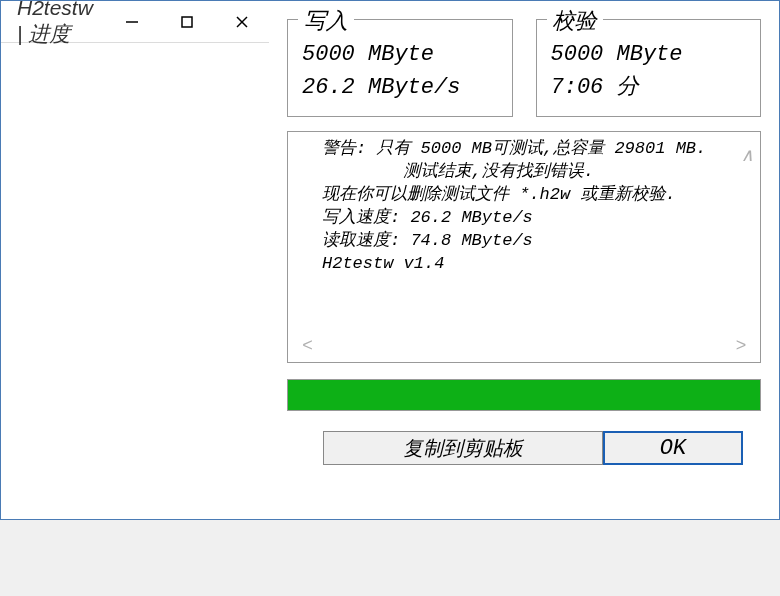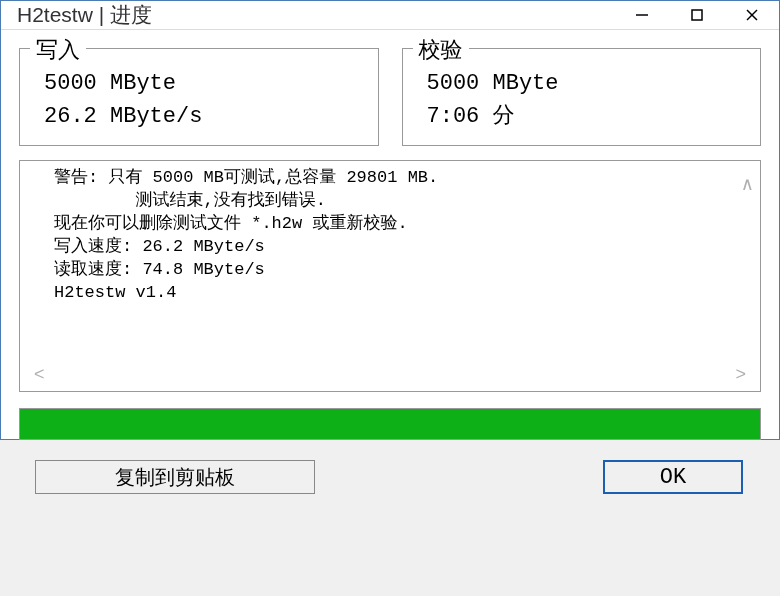--- a/index.html
+++ b/index.html
@@ -5,25 +5,25 @@
     * { box-sizing: border-box; margin: 0; padding: 0; }
     body {
       font-family: "SimSun", "宋体", "Microsoft YaHei", sans-serif;
       background: #f0f0f0;
       width: 780px;
       height: 596px;
       overflow: hidden;
     }
     .window {
       width: 780px;
-      height: 440px;
+      height: 520px;
       background: #ffffff;
       border: 1px solid #4a7bb5;
       display: flex;
-      flex-direction: column;
+      font-style: italic;
     }
     .titlebar {
       height: 42px;
       display: flex;
       align-items: center;
       padding: 0 0 0 16px;
       border-bottom: 1px solid #dcdcdc;
     }
     .titlebar-title {
       font-size: 21px;
@@ -67,21 +67,20 @@
       left: 10px;
       background: #ffffff;
       padding: 0 6px;
       font-size: 22px;
       font-family: "Microsoft YaHei", sans-serif;
     }
     .stat-line {
       font-size: 22px;
       line-height: 1.5;
       font-family: "Courier New", "SimSun", monospace;
-      margin-left: 10px;
     }
     .log-box {
       border: 1px solid #999;
       padding: 6px 10px 6px 10px;
       position: relative;
       height: 232px;
       display: flex;
       flex-direction: column;
       margin-bottom: 16px;
     }
@@ -130,21 +129,21 @@
       height: 34px;
       border: 1px solid #888;
       background: #f0f0f0;
       font-size: 20px;
       cursor: pointer;
       display: flex;
       align-items: center;
       justify-content: center;
       font-family: "Microsoft YaHei", "SimSun", sans-serif;
     }
-    .btn-copy { width: 280px; margin-left: 8px; }
+    .btn-copy { width: 280px; margin-left: 28px; }
     .btn-ok {
       width: 140px;
       border: 2px solid #1a5fb4;
       font-family: "Courier New", monospace;
       font-size: 22px;
       margin-right: 10px;
     }
   </style>
 </head>
 <body>

